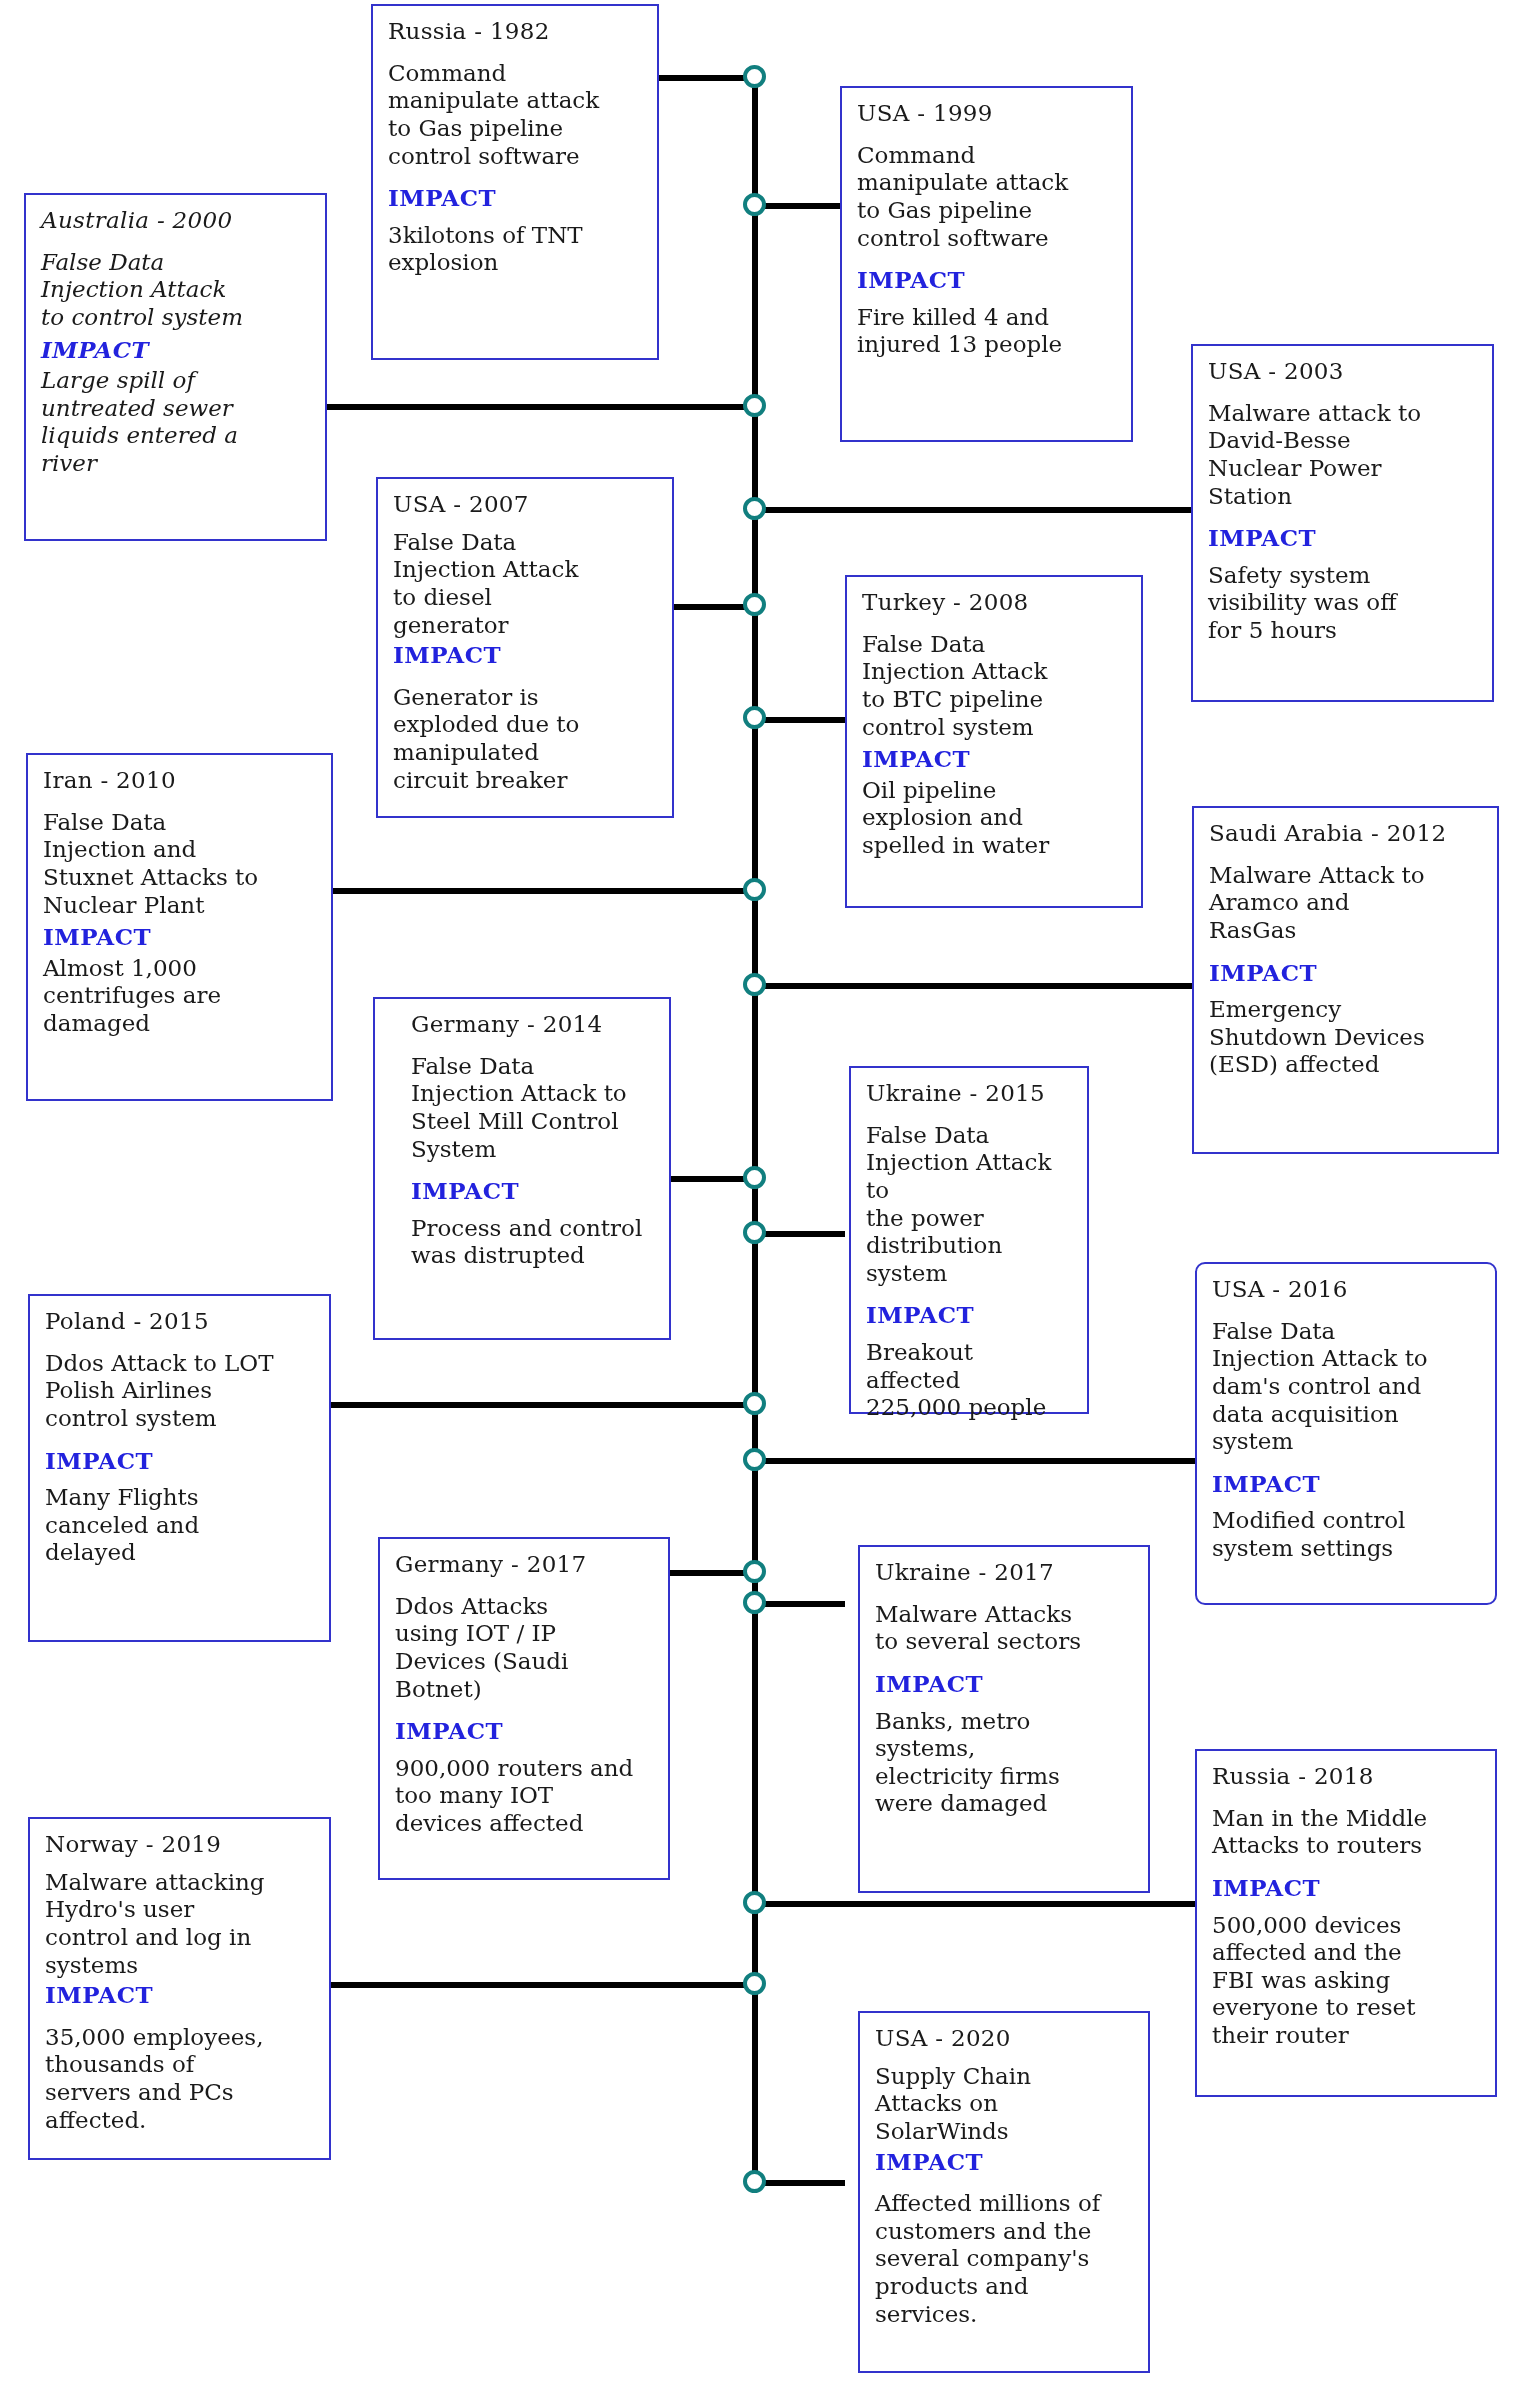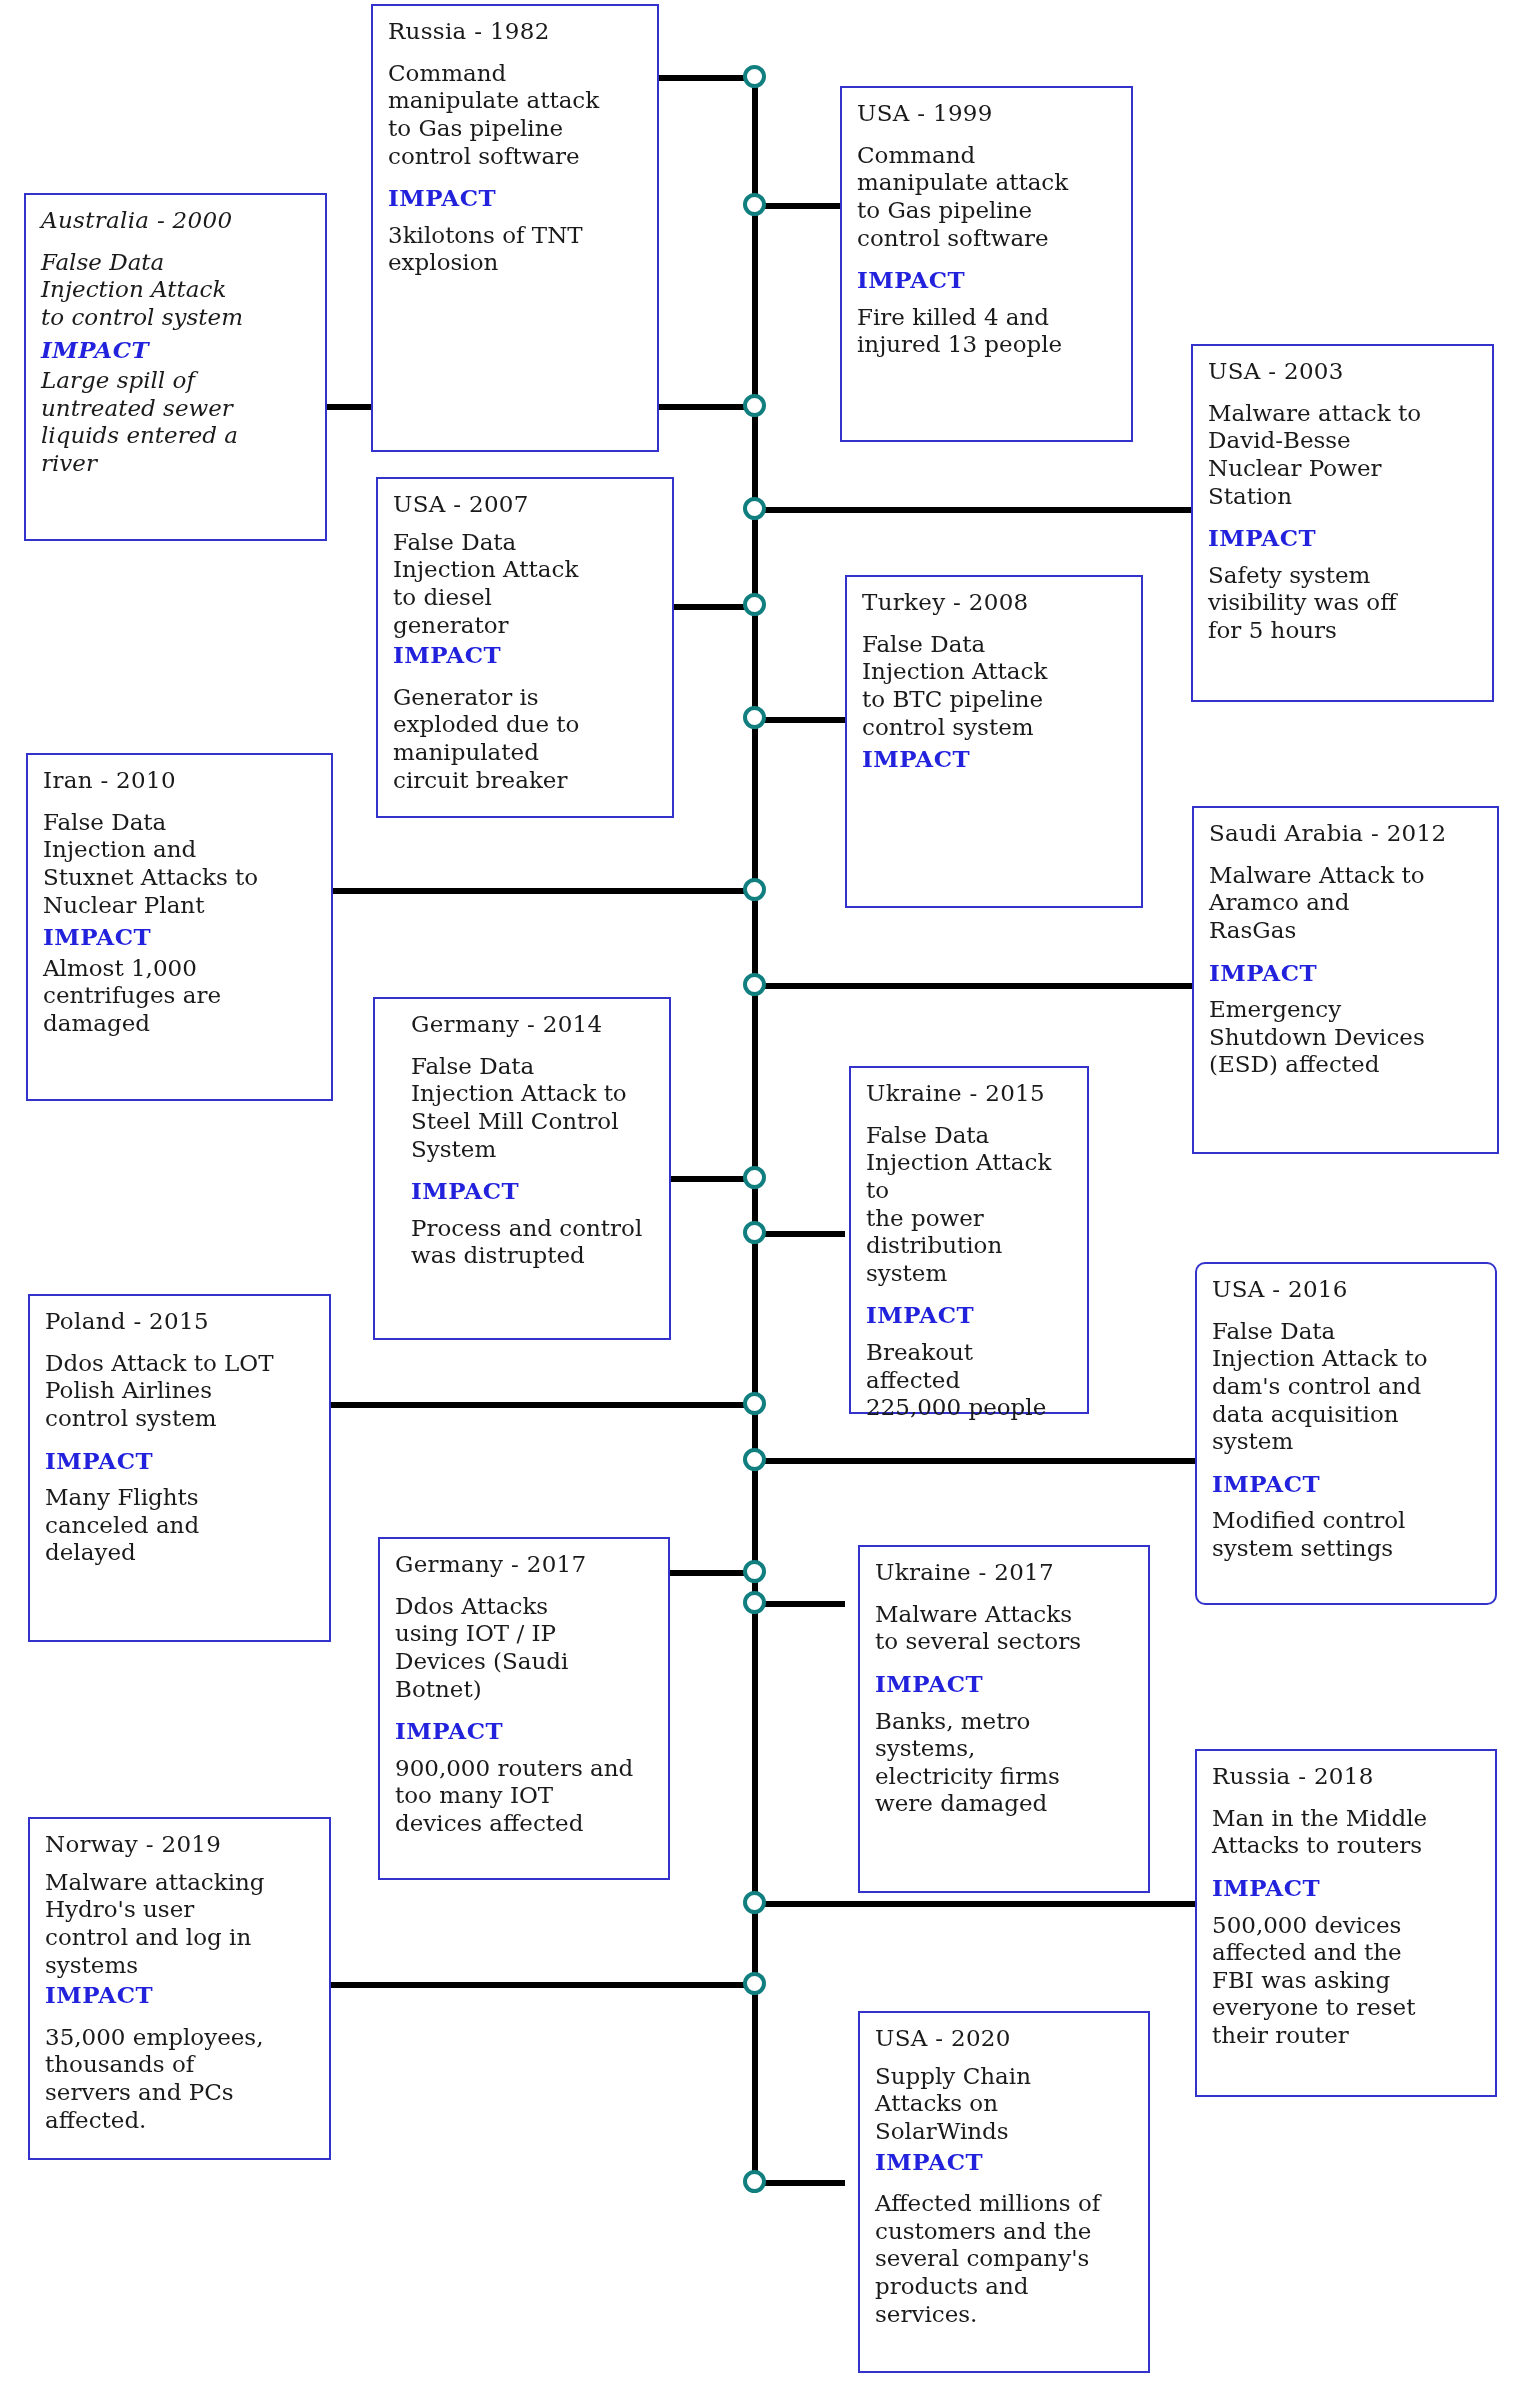--- a/index.html
+++ b/index.html
@@ -111,21 +111,21 @@
   <div class="node" style="left:743px;top:1166px;"></div>
   <div class="node" style="left:743px;top:1221px;"></div>
   <div class="node" style="left:743px;top:1392px;"></div>
   <div class="node" style="left:743px;top:1448px;"></div>
   <div class="node" style="left:743px;top:1560px;"></div>
   <div class="node" style="left:743px;top:1591px;"></div>
   <div class="node" style="left:743px;top:1891px;"></div>
   <div class="node" style="left:743px;top:1972px;"></div>
   <div class="node" style="left:743px;top:2170px;"></div>
 
-  <div class="card" style="left:371px;top:4px;width:288px;height:448px;">
+  <div class="card" style="left:371px;top:4px;width:288px;height:356px;">
     <div class="title">Russia - 1982</div>
     <div class="desc">Command
 manipulate attack
 to Gas pipeline
 control software</div>
     <div class="impact-label">IMPACT</div>
     <div class="impact-text">3kilotons of TNT
 explosion</div>
   </div>
 
@@ -177,20 +177,23 @@
 circuit breaker</div>
   </div>
 
   <div class="card snug" style="left:845px;top:575px;width:298px;height:333px;">
     <div class="title">Turkey - 2008</div>
     <div class="desc">False Data
 Injection Attack
 to BTC pipeline
 control system</div>
     <div class="impact-label">IMPACT</div>
+    <div class="impact-text">Oil pipeline
+explosion and
+spelled in water</div>
   </div>
 
   <div class="card snug" style="left:26px;top:753px;width:307px;height:348px;">
     <div class="title">Iran - 2010</div>
     <div class="desc">False Data
 Injection and
 Stuxnet Attacks to
 Nuclear Plant</div>
     <div class="impact-label">IMPACT</div>
     <div class="impact-text">Almost 1,000

